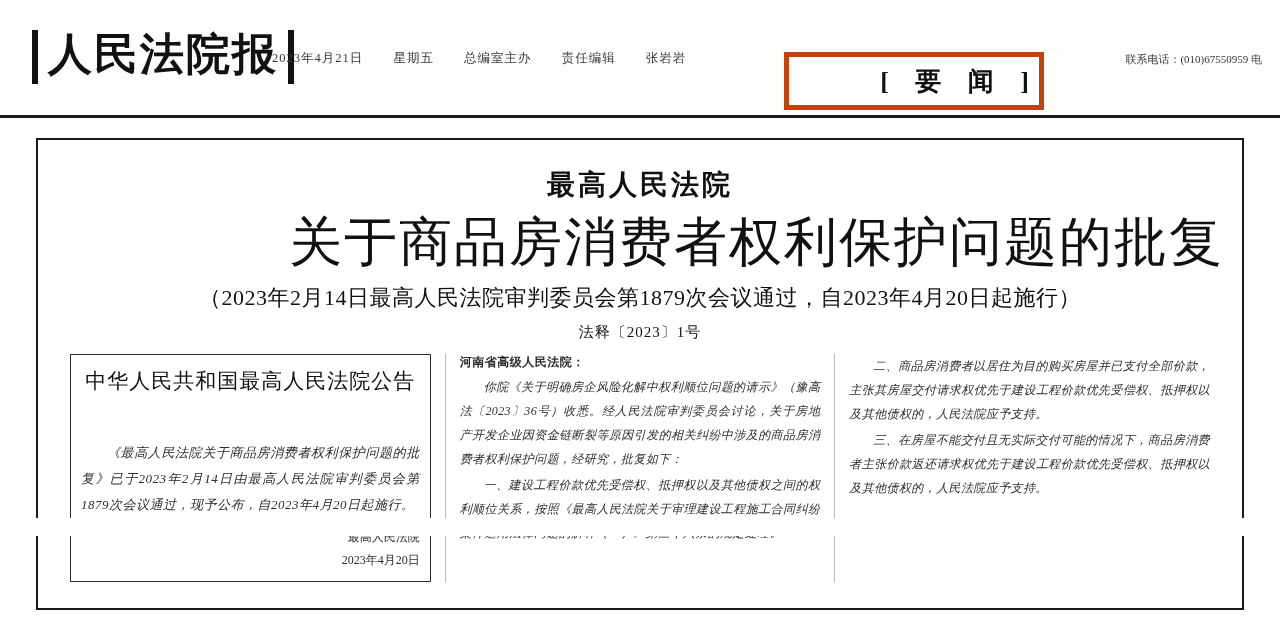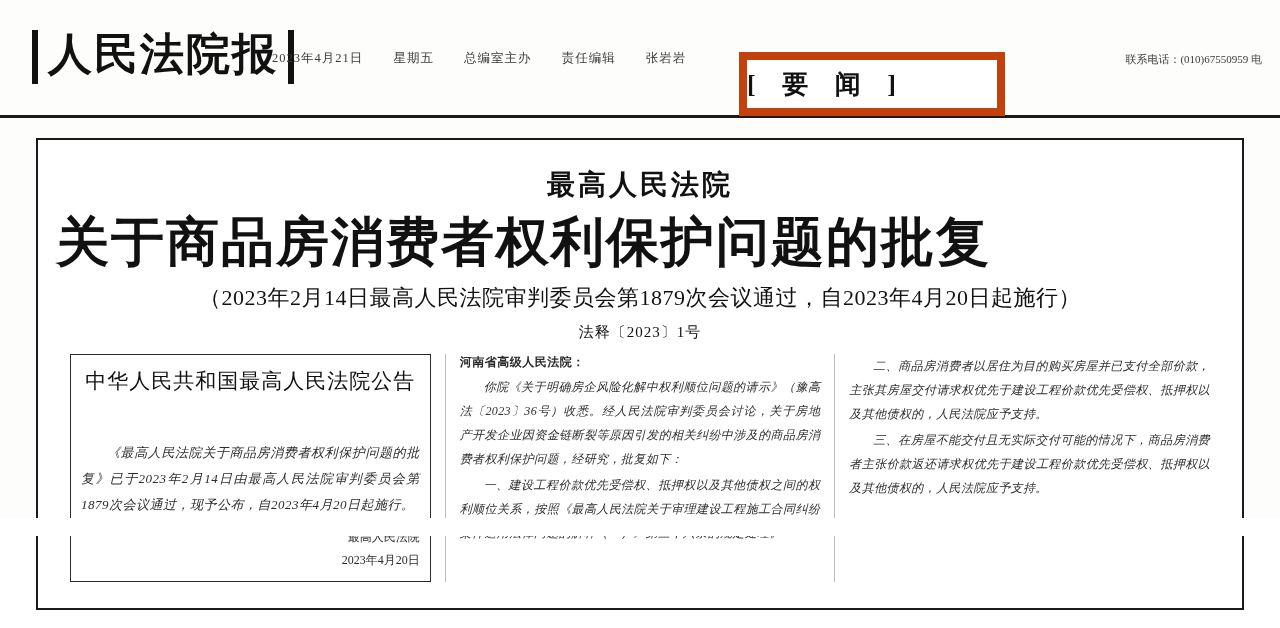--- a/index.html
+++ b/index.html
@@ -51,28 +51,28 @@
     left: 272px;
     top: 50px;
     font-size: 12.5px;
     color: #3a3a3a;
     letter-spacing: 1px;
     white-space: nowrap;
   }
   .masthead-meta span { margin-right: 26px; }
   .section-box {
     position: absolute;
-    left: 739px;
+    left: 784px;
     top: 52px;
     width: 250px;
     height: 48px;
-    border: 8px solid #c2410c;
+    border: 5px solid #c2410c;
     display: flex;
     align-items: center;
-    justify-content: flex-start;
+    justify-content: flex-end;
     background: #fff;
   }
   .section-box .label {
     font-size: 26px;
     font-weight: bold;
     letter-spacing: 10px;
     color: #111;
     white-space: nowrap;
   }
   .masthead-contact {
@@ -98,23 +98,23 @@
     padding: 18px 18px 10px 18px;
   }
   .sub-title {
     text-align: center;
     font-size: 28px;
     font-weight: bold;
     letter-spacing: 3px;
     margin: 8px 0 8px 0;
   }
   .main-title {
-    text-align: left;
+    text-align: right;
     font-size: 53px;
-    font-weight: bold;
+    font-weight: normal;
     letter-spacing: 2px;
     line-height: 1.15;
     margin: 4px 0 10px 0;
   }
   .passed-line {
     text-align: center;
     font-size: 22px;
     letter-spacing: 0.5px;
     margin: 8px 0 6px 0;
   }

